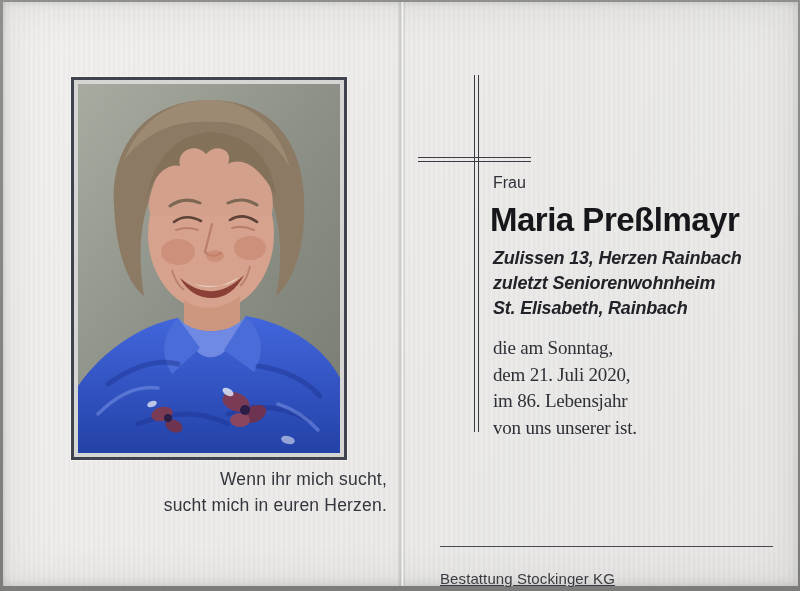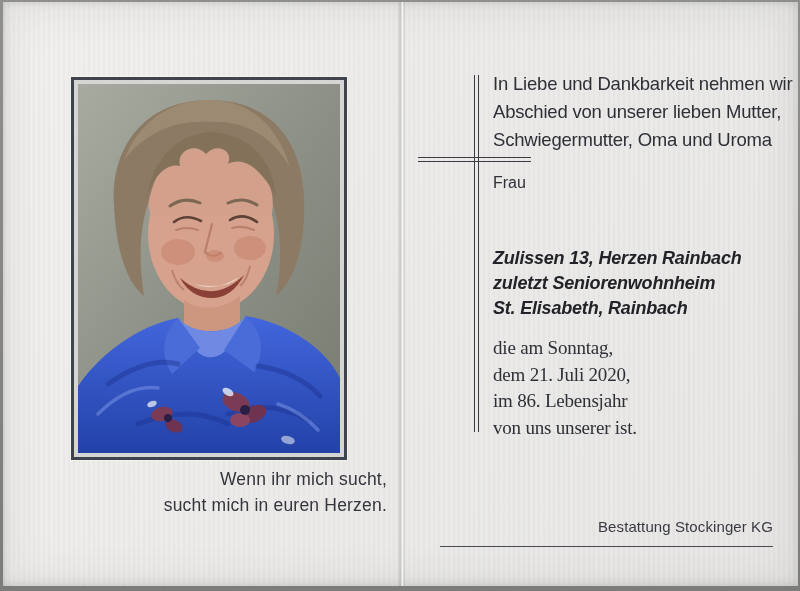--- a/index.html
+++ b/index.html
@@ -59,22 +59,22 @@
   }
   .death{
     position:absolute;left:490px;top:333px;width:300px;
     color:#2f2f37;font-size:19px;line-height:26.5px;letter-spacing:-0.2px;font-family:Liberation Serif, serif;
   }
   .sig-rule{
     position:absolute;left:437px;top:544px;width:333px;height:0;
     border-top:1.5px solid #4a4a50;
   }
   .funeral{
-    position:absolute;left:437px;top:516px;width:333px;
-    text-align:right;color:#3a3a42;font-size:15px;letter-spacing:0.1px;
+    position:absolute;left:437px;top:568px;width:333px;
+    text-align:left;color:#3a3a42;font-size:15px;letter-spacing:0.1px;text-decoration:underline;
   }
 </style>
 </head>
 <body>
 
 <div class="stage">
   <div class="card">
 
     <div class="photo-frame">
       <svg width="262" height="369" viewBox="0 0 262 369" aria-hidden="true">
@@ -146,28 +146,24 @@
     <div class="caption">
       <div>Wenn ihr mich sucht,</div>
       <div>sucht mich in euren Herzen.</div>
     </div>
 
     <div class="fold"></div>
 
     <div class="cross-vert"></div>
     <div class="cross-horiz"></div>
 
-    <div class="intro">
-      <div>In Liebe und Dankbarkeit nehmen wir</div>
-      <div>Abschied von unserer lieben Mutter,</div>
-      <div>Schwiegermutter, Oma und Uroma</div>
-    </div>
 
     <div class="salutation">Frau</div>
 
+    <div class="name">Maria Preßlmayr</div>
 
     <div class="address">
       <div>Zulissen 13, Herzen Rainbach</div>
       <div>zuletzt Seniorenwohnheim</div>
       <div>St. Elisabeth, Rainbach</div>
     </div>
 
     <div class="death">
       <div>die am Sonntag,</div>
       <div>dem 21. Juli 2020,</div>

